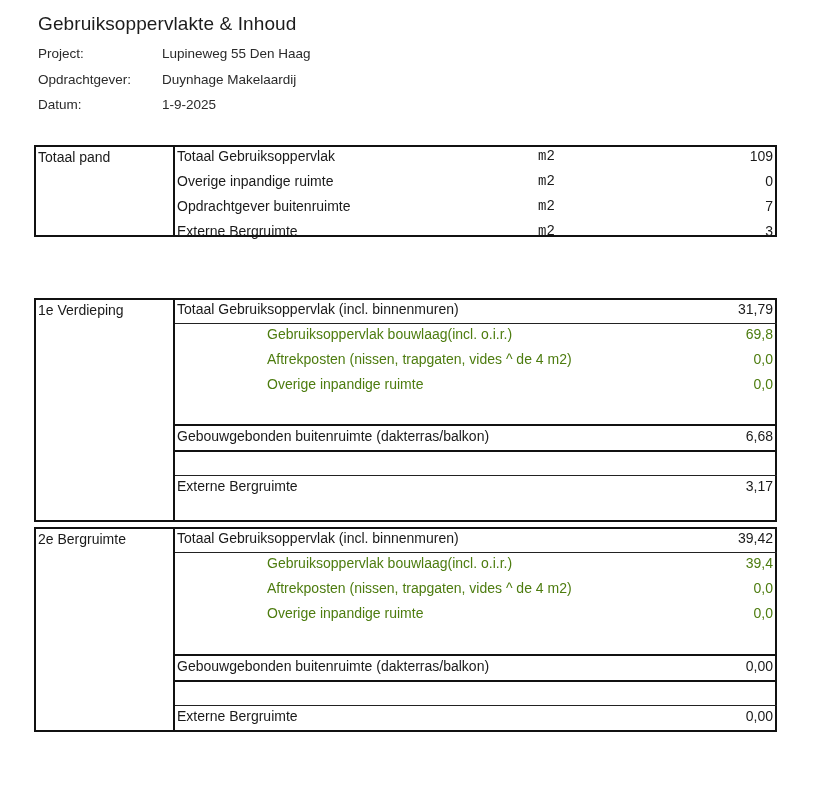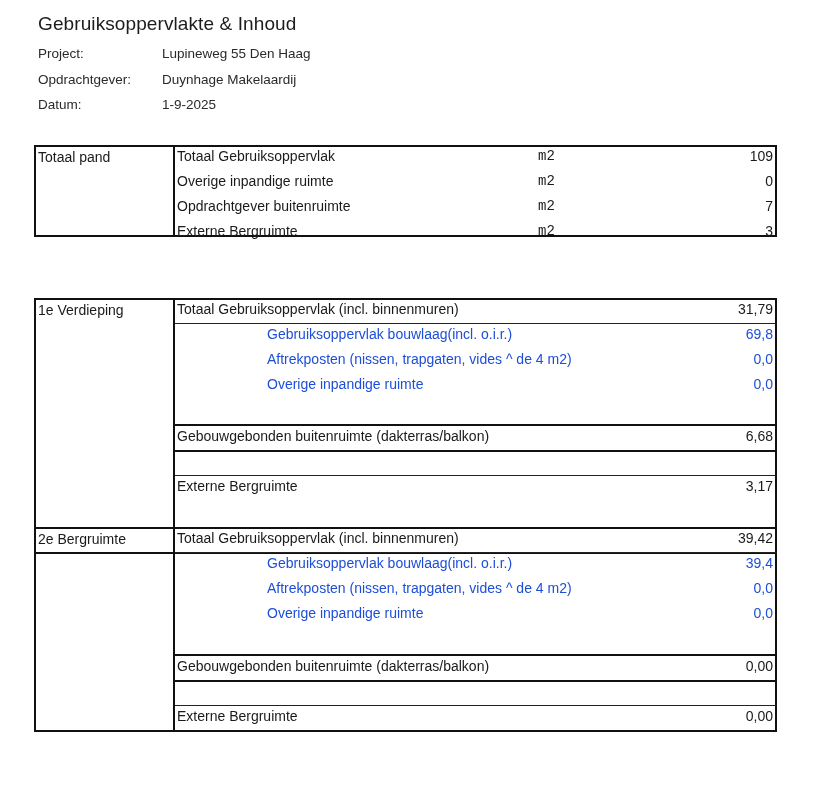--- a/index.html
+++ b/index.html
@@ -26,21 +26,21 @@
     .tbl .vsep {
       position: absolute; left: 139px; top: 0; bottom: 0; width: 2px; background: #111;
     }
     .tbl .section-label {
       position: absolute; left: 4px; top: 4px; font-size: 14px; color: #1a1a1a; white-space: nowrap;
     }
     .row { position: absolute; left: 141px; right: 2px; height: 25px; font-size: 14px; color: #1a1a1a; }
     .row .lbl { position: absolute; left: 2px; top: 3px; white-space: nowrap; }
     .row .unit { position: absolute; left: 363px; top: 3px; white-space: nowrap; font-family: Liberation Mono, monospace; }
     .row .val { position: absolute; right: 2px; top: 3px; white-space: nowrap; text-align: right; }
-    .row.sub { color: #1d4ed8; text-decoration: underline; }
+    .row.sub { color: #4d7c0f; text-decoration: underline; }
     .row.sub .lbl { left: 92px; }
     .hline-thick { position: absolute; left: 141px; right: 0; height: 2px; background: #111; }
     .hline-thin { position: absolute; left: 141px; right: 0; height: 1px; background: #222; }
   </style>
 </head>
 <body>
 
 <div class="title">Gebruiksoppervlakte &amp; Inhoud</div>
 
 <div class="meta-row" style="top:46px;">
@@ -76,21 +76,21 @@
     <span class="unit">m2</span>
     <span class="val">7</span>
   </div>
   <div class="row" style="top:75px;">
     <span class="lbl">Externe Bergruimte</span>
     <span class="unit">m2</span>
     <span class="val">3</span>
   </div>
 </div>
 
-<div class="tbl" style="top:298px; height:256px;">
+<div class="tbl" style="top:298px; height:224px;">
   <div class="frame"></div>
   <div class="vsep"></div>
   <div class="section-label">1e Verdieping</div>
 
   <div class="row" style="top:0px;">
     <span class="lbl">Totaal Gebruiksoppervlak (incl. binnenmuren)</span>
     <span class="val">31,79</span>
   </div>
   <div class="hline-thin" style="top:25px;"></div>
 

